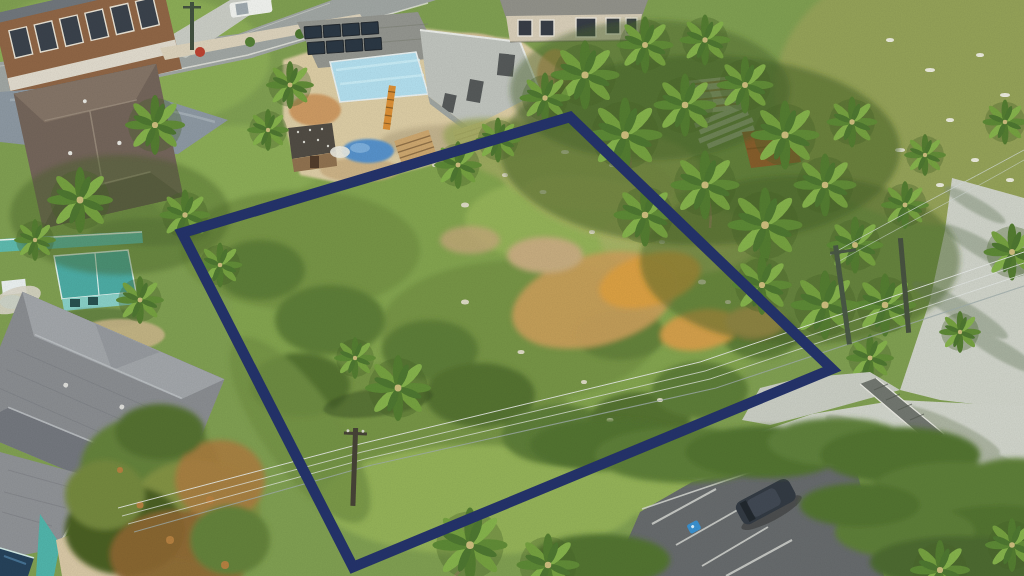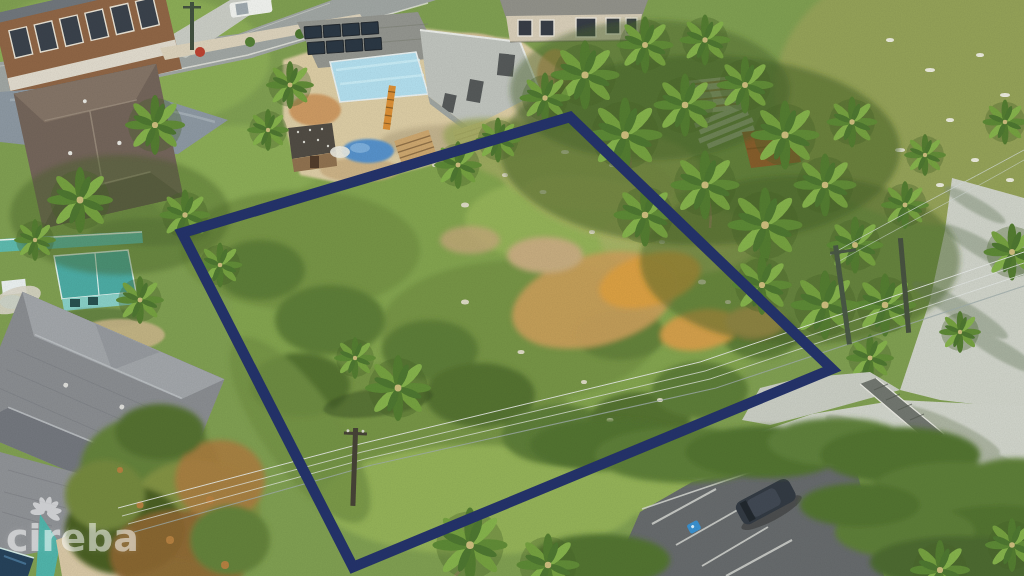--- a/index.html
+++ b/index.html
@@ -486,28 +486,14 @@
   </g>
 
   <g stroke="#1c2b66">
     <polygon fill="none" stroke-width="10.5" stroke-linejoin="miter" points="570,117 832,369 353,567 182,233"></polygon>
   </g>
 
   <rect width="1024" height="576" filter="url(#grain)" opacity="0.07"></rect>
   <rect width="1024" height="576" fill="#fff6d8" opacity="0.04"></rect>
 </svg>
 
-<div class="watermark">
-  <svg class="wm-flower" width="48" height="36" viewBox="0 0 48 36">
-    <g transform="translate(24,26)" fill="#ffffff" opacity="0.55">
-      <ellipse cx="8.5" cy="0" rx="7.2" ry="3.1" transform="rotate(-180)"></ellipse>
-      <ellipse cx="8.5" cy="0" rx="7.2" ry="3.1" transform="rotate(-145)"></ellipse>
-      <ellipse cx="8.5" cy="0" rx="7.2" ry="3.1" transform="rotate(-110)"></ellipse>
-      <ellipse cx="8.5" cy="0" rx="7.2" ry="3.1" transform="rotate(-75)"></ellipse>
-      <ellipse cx="8.5" cy="0" rx="7.2" ry="3.1" transform="rotate(-40)"></ellipse>
-      <ellipse cx="8.5" cy="0" rx="7.2" ry="3.1" transform="rotate(-5)"></ellipse>
-      <ellipse cx="8.5" cy="0" rx="7.2" ry="3.1" transform="rotate(30)"></ellipse>
-    </g>
-  </svg>
-  <div class="wm-text">cireba</div>
+
 </div>
 
-</div>
-
 </body></html>

